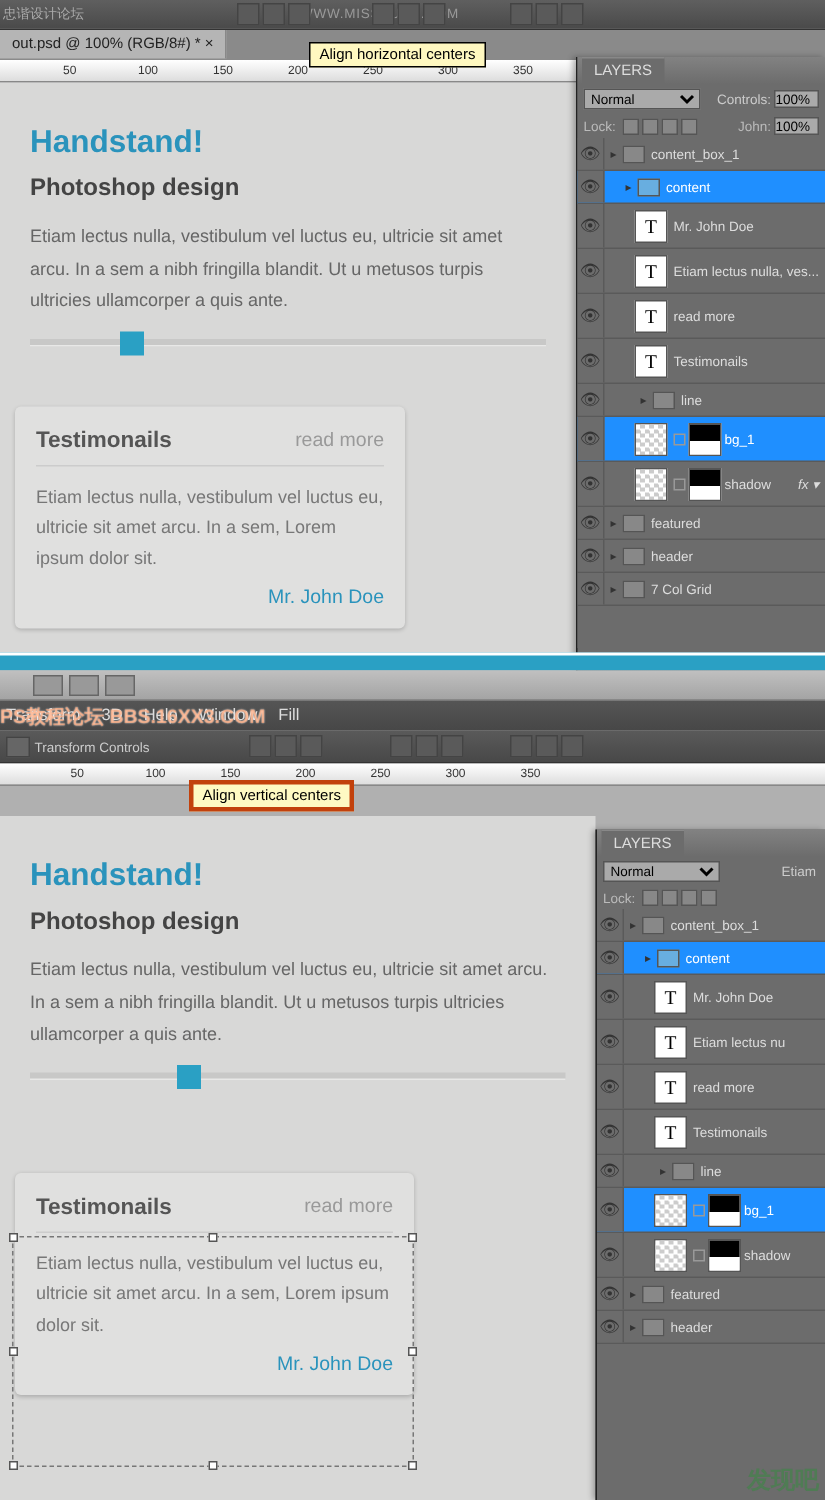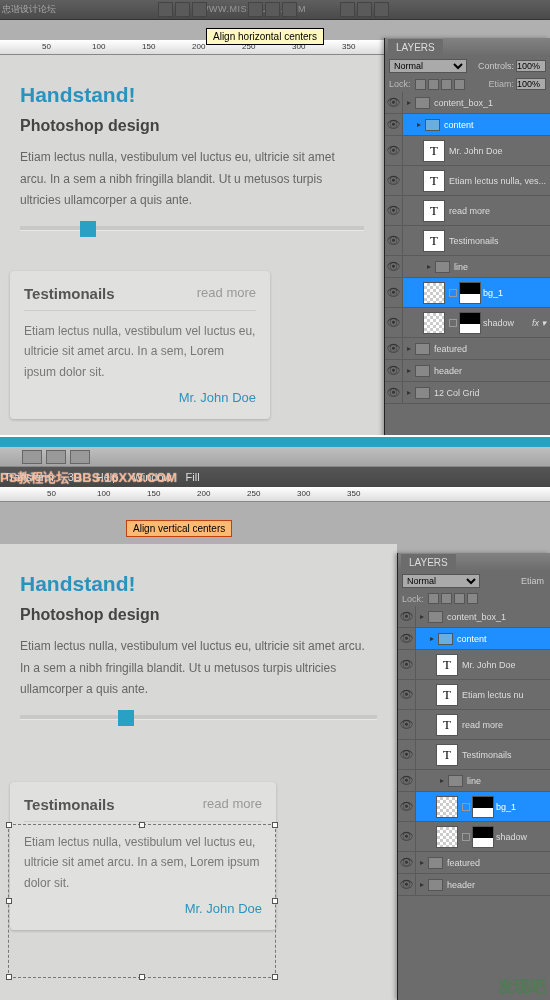--- a/index.html
+++ b/index.html
@@ -74,21 +74,21 @@
 .menu-bar { height: 20px; background: linear-gradient(#555,#474747); color: #ddd; font-size: 11px; display: flex; align-items: center; padding-left: 4px; gap: 14px; position: relative; }
 .menu-bar span { }
 .wm2 { position: absolute; left: 0; top: 22px; color: rgba(255,100,20,0.4); font-size: 13px; font-weight: bold; z-index: 20; text-shadow: 0 0 1px #fff; }
 .opt-bar { height: 22px; background: linear-gradient(#5a5a5a,#484848); display: flex; align-items: center; padding-left: 4px; color: #ccc; font-size: 9px; gap: 3px; position: relative; border-bottom: 1px solid #333; }
 .opt-bar .fake { width: 16px; height: 14px; background: #666; border: 1px solid #444; }
 .opt-bar .grp { position: absolute; left: 166px; display: flex; gap: 2px; }
 .opt-bar .grp2 { position: absolute; left: 260px; display: flex; gap: 2px; }
 .opt-bar .grp3 { position: absolute; left: 340px; display: flex; gap: 2px; }
 .doctab2 { height: 20px; background: #8a8a8a; }
 .doctab2 .tab { background: #b5b5b5; color: #222; font-size: 10px; padding: 4px 8px; display: inline-block; }
-.tooltip2 { position: absolute; top: 73px; left: 126px; background: #fdba74; border: 1px solid #c2410c; padding: 2px 6px; font-size: 10px; z-index: 10; }
+.tooltip2 { position: absolute; top: 73px; left: 126px; background: #fef9c3; border: 3px solid #c2410c; padding: 2px 6px; font-size: 10px; z-index: 10; }
 .ruler-h2 { height: 15px; background: linear-gradient(#fff,#ddd); border-bottom: 1px solid #888; font-size: 8px; color: #333; position: relative; }
 .ruler-h2 span { position: absolute; top: 2px; }
 .canvas2 { position: absolute; top: 97px; left: 0; width: 397px; height: 456px; background: #d8d8d7; }
 
 .transform-box { position: absolute; border: 1px solid #777; border-style: dashed; }
 .tb-handle { position: absolute; width: 6px; height: 6px; background: #fff; border: 1px solid #555; }
 
 .layers2 { position: absolute; top: 106px; left: 397px; width: 153px; height: 447px; background: #6c6c6c; border-left: 1px solid #222; box-shadow: -2px 0 4px rgba(0,0,0,0.3); }
 .cut { overflow: hidden; }
 .bot-wm { position: absolute; bottom: 2px; right: 4px; color: rgba(50,140,60,0.5); font-size: 16px; font-weight: bold; z-index: 30; }
@@ -110,20 +110,23 @@
       <div class="align-icons2">
         <div class="ai"></div>
         <div class="ai"></div>
         <div class="ai"></div>
       </div>
       <div class="align-icons3">
         <div class="ai"></div>
         <div class="ai"></div>
         <div class="ai"></div>
       </div>
+    </div>
+    <div class="doctab">
+      <span class="tab">out.psd @ 100% (RGB/8#) * ×</span>
     </div>
     <div class="tooltip1">Align horizontal centers</div>
     <div class="ruler-h">
       <span style="left:42px">50</span>
       <span style="left:92px">100</span>
       <span style="left:142px">150</span>
       <span style="left:192px">200</span>
       <span style="left:242px">250</span>
       <span style="left:292px">300</span>
       <span style="left:342px">350</span>
@@ -155,21 +158,21 @@
         <select><option>Normal</option></select>
         <span class="op">Controls:</span>
         <input value="100%" style="">
       </div>
       <div class="lp-lock">
         <span class="lbl">Lock:</span>
         <div class="li"></div>
         <div class="li"></div>
         <div class="li"></div>
         <div class="li"></div>
-        <span class="fill">Etiam:</span>
+        <span class="fill">John:</span>
         <input style="width: 30px; font-size: 9px; background: rgb(170, 170, 170); border: 1px solid rgb(85, 85, 85);" value="100%">
       </div>
       <div class="layer-list" id="layer-list-top">
           <div class="layer folder">
             <span class="eye">👁</span>
             <span class="ind" style="width:0px"></span>
             <span class="chev">▸</span>
             <span class="fico"></span>
             <span class="name">content_box_1</span>
           </div>
@@ -240,21 +243,21 @@
             <span class="ind" style="width:0px"></span>
             <span class="chev">▸</span>
             <span class="fico"></span>
             <span class="name">header</span>
           </div>
           <div class="layer folder">
             <span class="eye">👁</span>
             <span class="ind" style="width:0px"></span>
             <span class="chev">▸</span>
             <span class="fico"></span>
-            <span class="name">12 Col Grid</span>
+            <span class="name">7 Col Grid</span>
           </div>
         </div>
     </div>
   </div>
 
   <div class="divider"></div>
 
   <div class="bot-half">
     <div class="bot-tool">
       <div class="bt"></div>
@@ -262,20 +265,39 @@
       <div class="bt"></div>
     </div>
     <div class="wm2">PS教程论坛
 BBS.16XX3.COM</div>
     <div class="menu-bar">
       <span>Transform</span>
       <span>3D</span>
       <span>Help</span>
       <span>Window</span>
       <span>Fill</span>
+    </div>
+    <div class="opt-bar">
+      <div class="fake"></div>
+      <span>Transform Controls</span>
+      <div class="grp">
+        <div class="ai"></div>
+          <div class="ai"></div>
+          <div class="ai"></div>
+      </div>
+      <div class="grp2">
+        <div class="ai"></div>
+          <div class="ai"></div>
+          <div class="ai"></div>
+      </div>
+      <div class="grp3">
+        <div class="ai"></div>
+          <div class="ai"></div>
+          <div class="ai"></div>
+      </div>
     </div>
     <div class="tooltip2">Align vertical centers</div>
     <div class="ruler-h2">
       <span style="left:47px">50</span>
       <span style="left:97px">100</span>
       <span style="left:147px">150</span>
       <span style="left:197px">200</span>
       <span style="left:247px">250</span>
       <span style="left:297px">300</span>
       <span style="left:347px">350</span>

